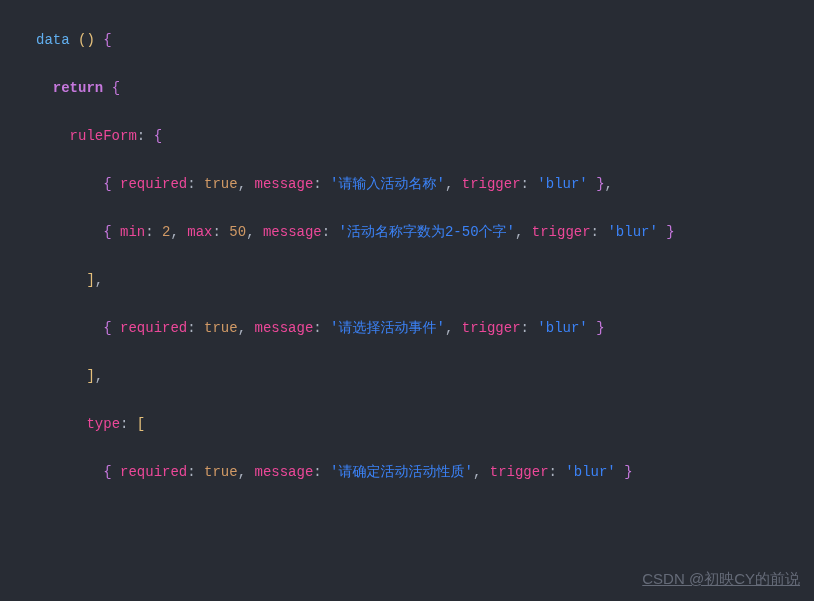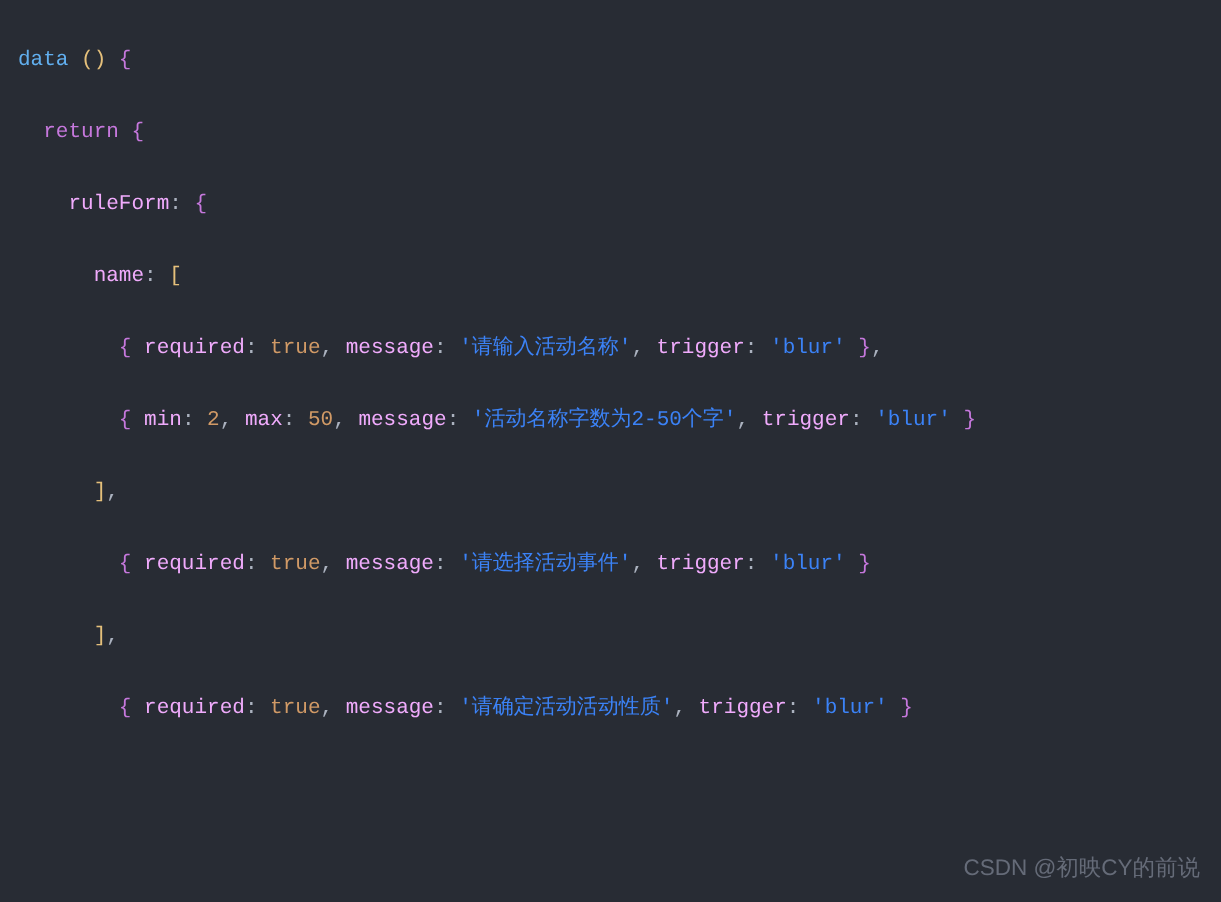--- a/index.html
+++ b/index.html
@@ -11,54 +11,55 @@
     width: 814px;
     height: 601px;
     overflow: hidden;
     position: relative;
   }
   .editor {
     padding: 4px 0 4px 12px;
     white-space: pre;
     color: #abb2bf;
   }
-  .line { height: 24px; display: block; }
-  .kw { color: #c678dd; }        
+  .line { height: 24px; display: block; margin-left: 24px; }
+  .kw { color: #c678dd; font-weight: bold; }        
   .fn { color: #61afef; }        
-  .prop { color: #f0abfc; text-align: center; }      
+  .prop { color: #ec4899; text-align: center; }      
   .p  { color: #abb2bf; }        
   .br { color: #c678dd; }        
   .bk { color: #e5c07b; }        
   .bool { color: #d19a66; text-align: center; }      
   .str { color: #3b82f6; }       
   .y  { color: #e5c07b; }
   .watermark {
     position: absolute;
     right: 14px;
     bottom: 10px;
     color: #707684;
     font-size: 15px;
     font-family: sans-serif;
     opacity: 0.85;
     pointer-events: none;
+    text-decoration: underline;
   }
 </style>
 </head>
 <body>
 
 <div class="editor">
 <span class="line"><span class="fn">data</span> <span class="y">(</span><span class="y">)</span> <span class="br">{</span></span>
 <span class="line">  <span class="kw">return</span> <span class="br">{</span></span>
 <span class="line">    <span class="prop">ruleForm</span><span class="p">:</span> <span class="br">{</span></span>
-<span class="line">      <span class="prop">name</span><span class="p">:</span> <span class="bk">[</span></span>
 <span class="line">        <span class="br">{</span> <span class="prop">required</span><span class="p">:</span> <span class="bool">true</span><span class="p">,</span> <span class="prop">message</span><span class="p">:</span> <span class="str">'请输入活动名称'</span><span class="p">,</span> <span class="prop">trigger</span><span class="p">:</span> <span class="str">'blur'</span> <span class="br">}</span><span class="p">,</span></span>
 <span class="line">        <span class="br">{</span> <span class="prop">min</span><span class="p">:</span> <span class="bool">2</span><span class="p">,</span> <span class="prop">max</span><span class="p">:</span> <span class="bool">50</span><span class="p">,</span> <span class="prop">message</span><span class="p">:</span> <span class="str">'活动名称字数为2-50个字'</span><span class="p">,</span> <span class="prop">trigger</span><span class="p">:</span> <span class="str">'blur'</span> <span class="br">}</span></span>
 <span class="line">      <span class="bk">]</span><span class="p">,</span></span>
 <span class="line">        <span class="br">{</span> <span class="prop">required</span><span class="p">:</span> <span class="bool">true</span><span class="p">,</span> <span class="prop">message</span><span class="p">:</span> <span class="str">'请选择活动事件'</span><span class="p">,</span> <span class="prop">trigger</span><span class="p">:</span> <span class="str">'blur'</span> <span class="br">}</span></span>
 <span class="line">      <span class="bk">]</span><span class="p">,</span></span>
+<span class="line">      <span class="prop">type</span><span class="p">:</span> <span class="bk">[</span></span>
 <span class="line">        <span class="br">{</span> <span class="prop">required</span><span class="p">:</span> <span class="bool">true</span><span class="p">,</span> <span class="prop">message</span><span class="p">:</span> <span class="str">'请确定活动活动性质'</span><span class="p">,</span> <span class="prop">trigger</span><span class="p">:</span> <span class="str">'blur'</span> <span class="br">}</span></span>
 
 
 
 
 
 
 
 
 

